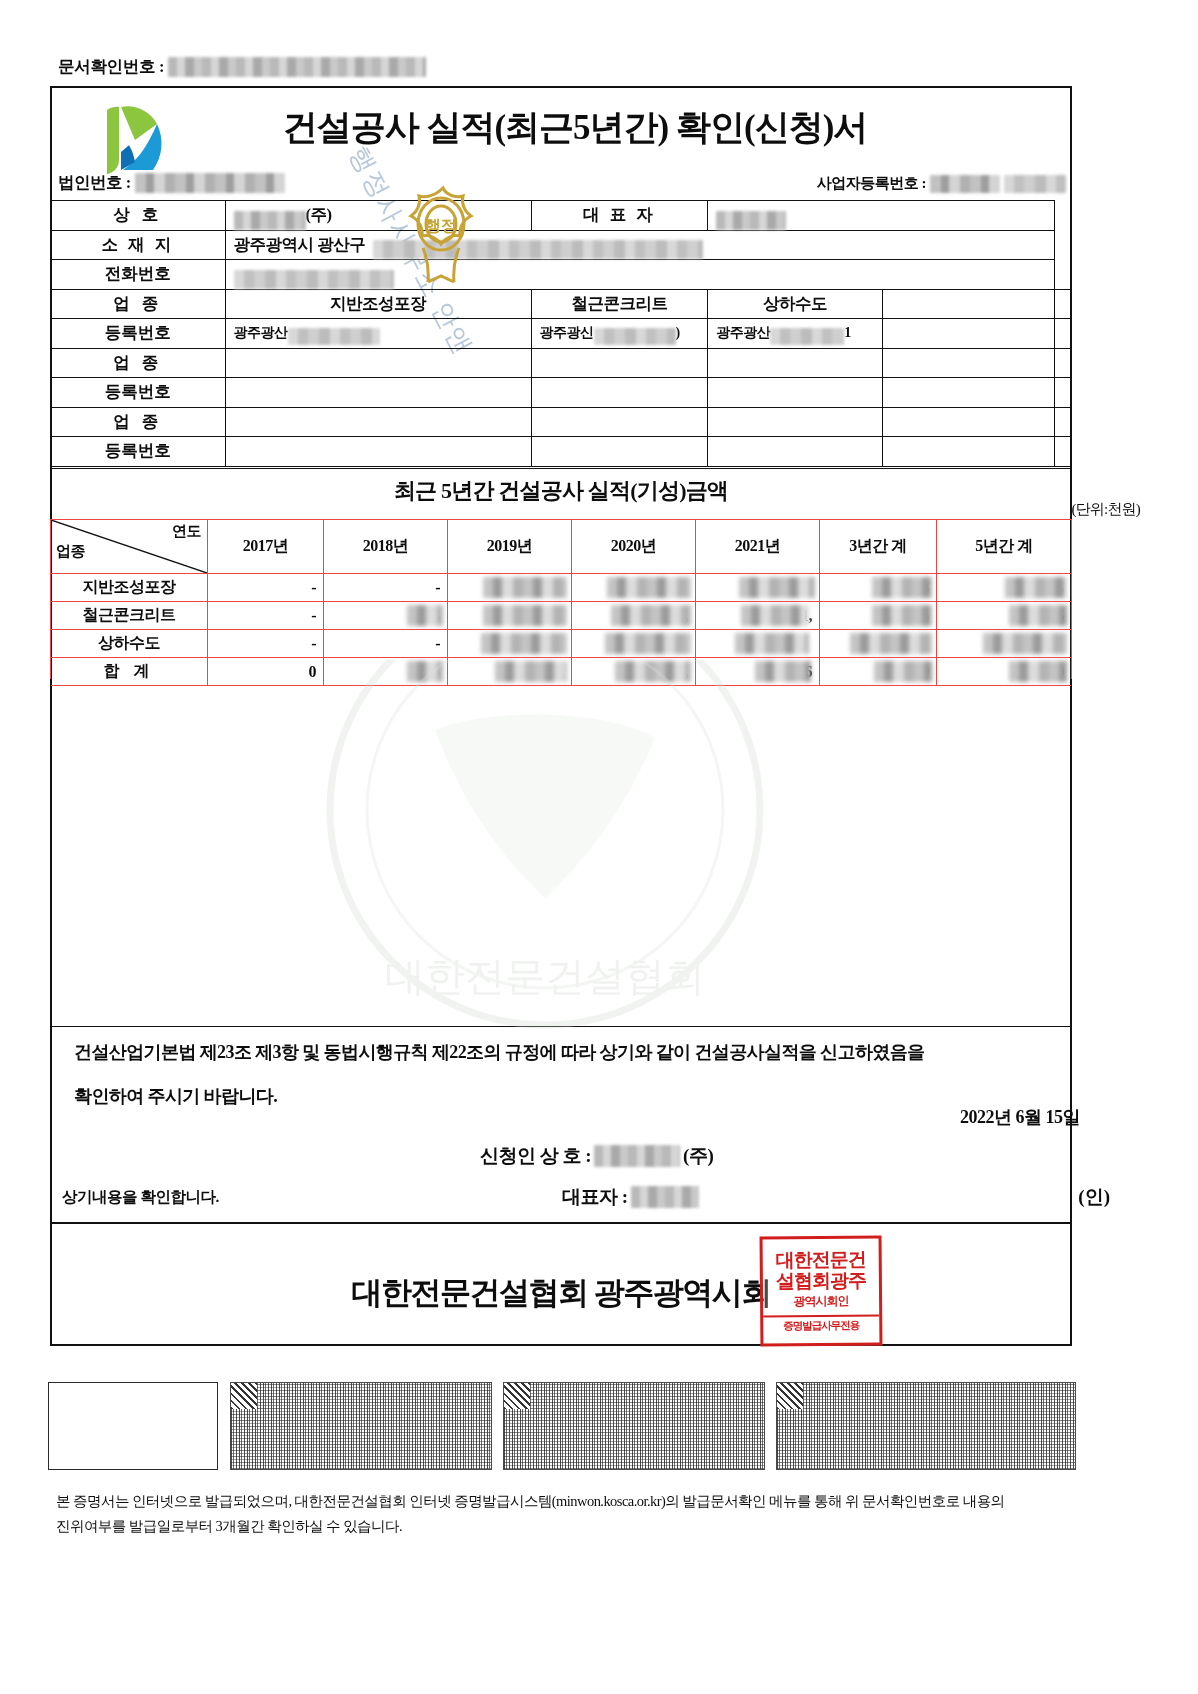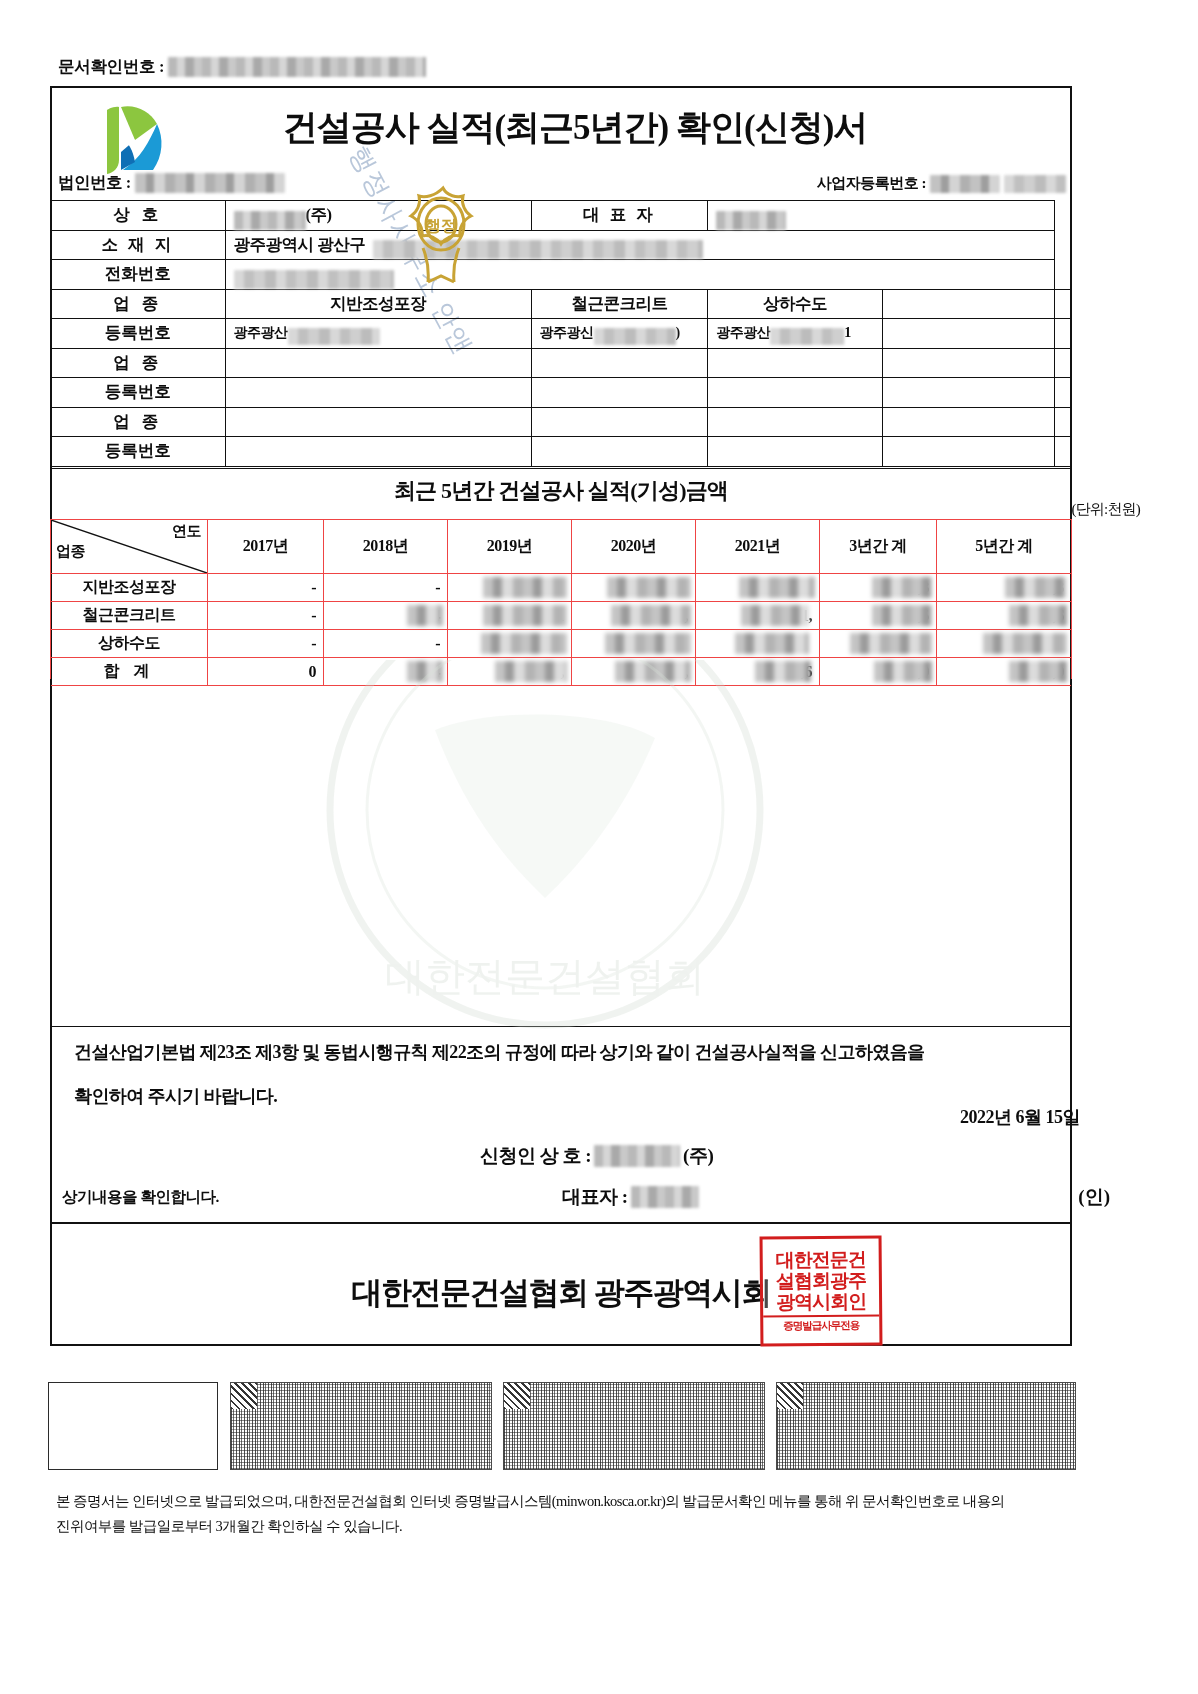--- a/index.html
+++ b/index.html
@@ -181,21 +181,21 @@
     width:122px; height:110px;
     border:3px solid #d21d1d;
     color:#d21d1d;
     display:flex; flex-direction:column; align-items:center; justify-content:center;
     font-weight:bold; letter-spacing:-1px;
     transform:rotate(-0.5deg);
     background:rgba(255,255,255,0.25);
   }
   .stamp .l1 { font-size:19px; line-height:21px; }
   .stamp .l2 { font-size:19px; line-height:21px; }
-  .stamp .l3 { font-size:19px; line-height:21px; }
+  .stamp .l3 { font-size:12px; line-height:21px; }
   .stamp .l4 { font-size:10.5px; line-height:14px; margin-top:3px; border-top:2px solid #d21d1d; width:100%; text-align:center; padding-top:2px;}
 
   
   .bc-row { position:absolute; left:40px; top:1382px; width:1120px; height:88px; }
   .bc-box {
     position:absolute; top:0; height:88px;
     border:1px solid #2b2b2b;
   }
   .bc-white { background:#fff; }
   .bc-noise {

